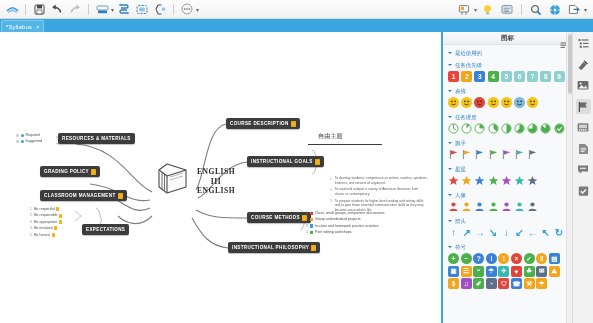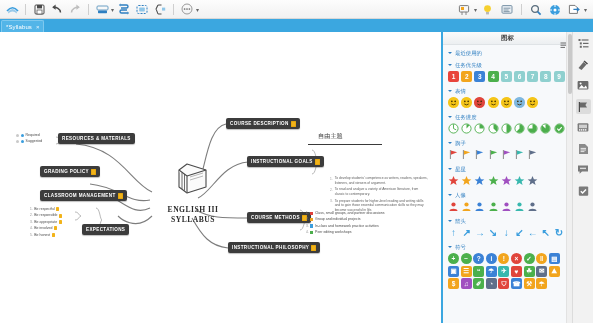--- a/index.html
+++ b/index.html
@@ -62,21 +62,21 @@
   }
   .node .noteico {
     width: 5px; height: 6px; background: #f2b319;
     border-radius: .5px; flex: none;
     box-shadow: inset 0 0 0 .4px #d79a07;
   }
 
   
   .center-topic {
     position: absolute; left: 150px; top: 126px; width: 86px;
-    display: flex; flex-direction: column; align-items: center; justify-content: center;
+    display: flex; flex-direction: row; align-items: center;
   }
   .book-wrap { width: 46px; height: 46px; }
   .center-label {
     margin-top: 1px; text-align: center; font-size: 7.6px;
     font-weight: bold; color: #2b2b2b; letter-spacing: .5px;
     line-height: 9.5px; font-family: "Liberation Serif", serif;
   }
 
   
   .sublist { position: absolute; display: flex; flex-direction: column; }
@@ -342,21 +342,21 @@
             <path d="M14.5 16 L14.5 32.5" stroke-width=".8"></path>
           </g>
           <g stroke="#9a9a9a" stroke-width=".7" fill="none">
             <path d="M20 19 L33 15"></path>
             <path d="M20 22 L33 18"></path>
           </g>
         </svg>
       </div>
       <div class="center-label">
         <div>ENGLISH III</div>
-        <div>SYLLABUS</div>
+        <div>ENGLISH</div>
       </div>
     </div>
 
     <div class="node" style="left:58px; top:101px;">
       <span>RESOURCES &amp; MATERIALS</span>
     </div>
 
     <div class="node" style="left:40px; top:134px;">
       <span>GRADING POLICY</span>
       <span class="noteico"></span>

